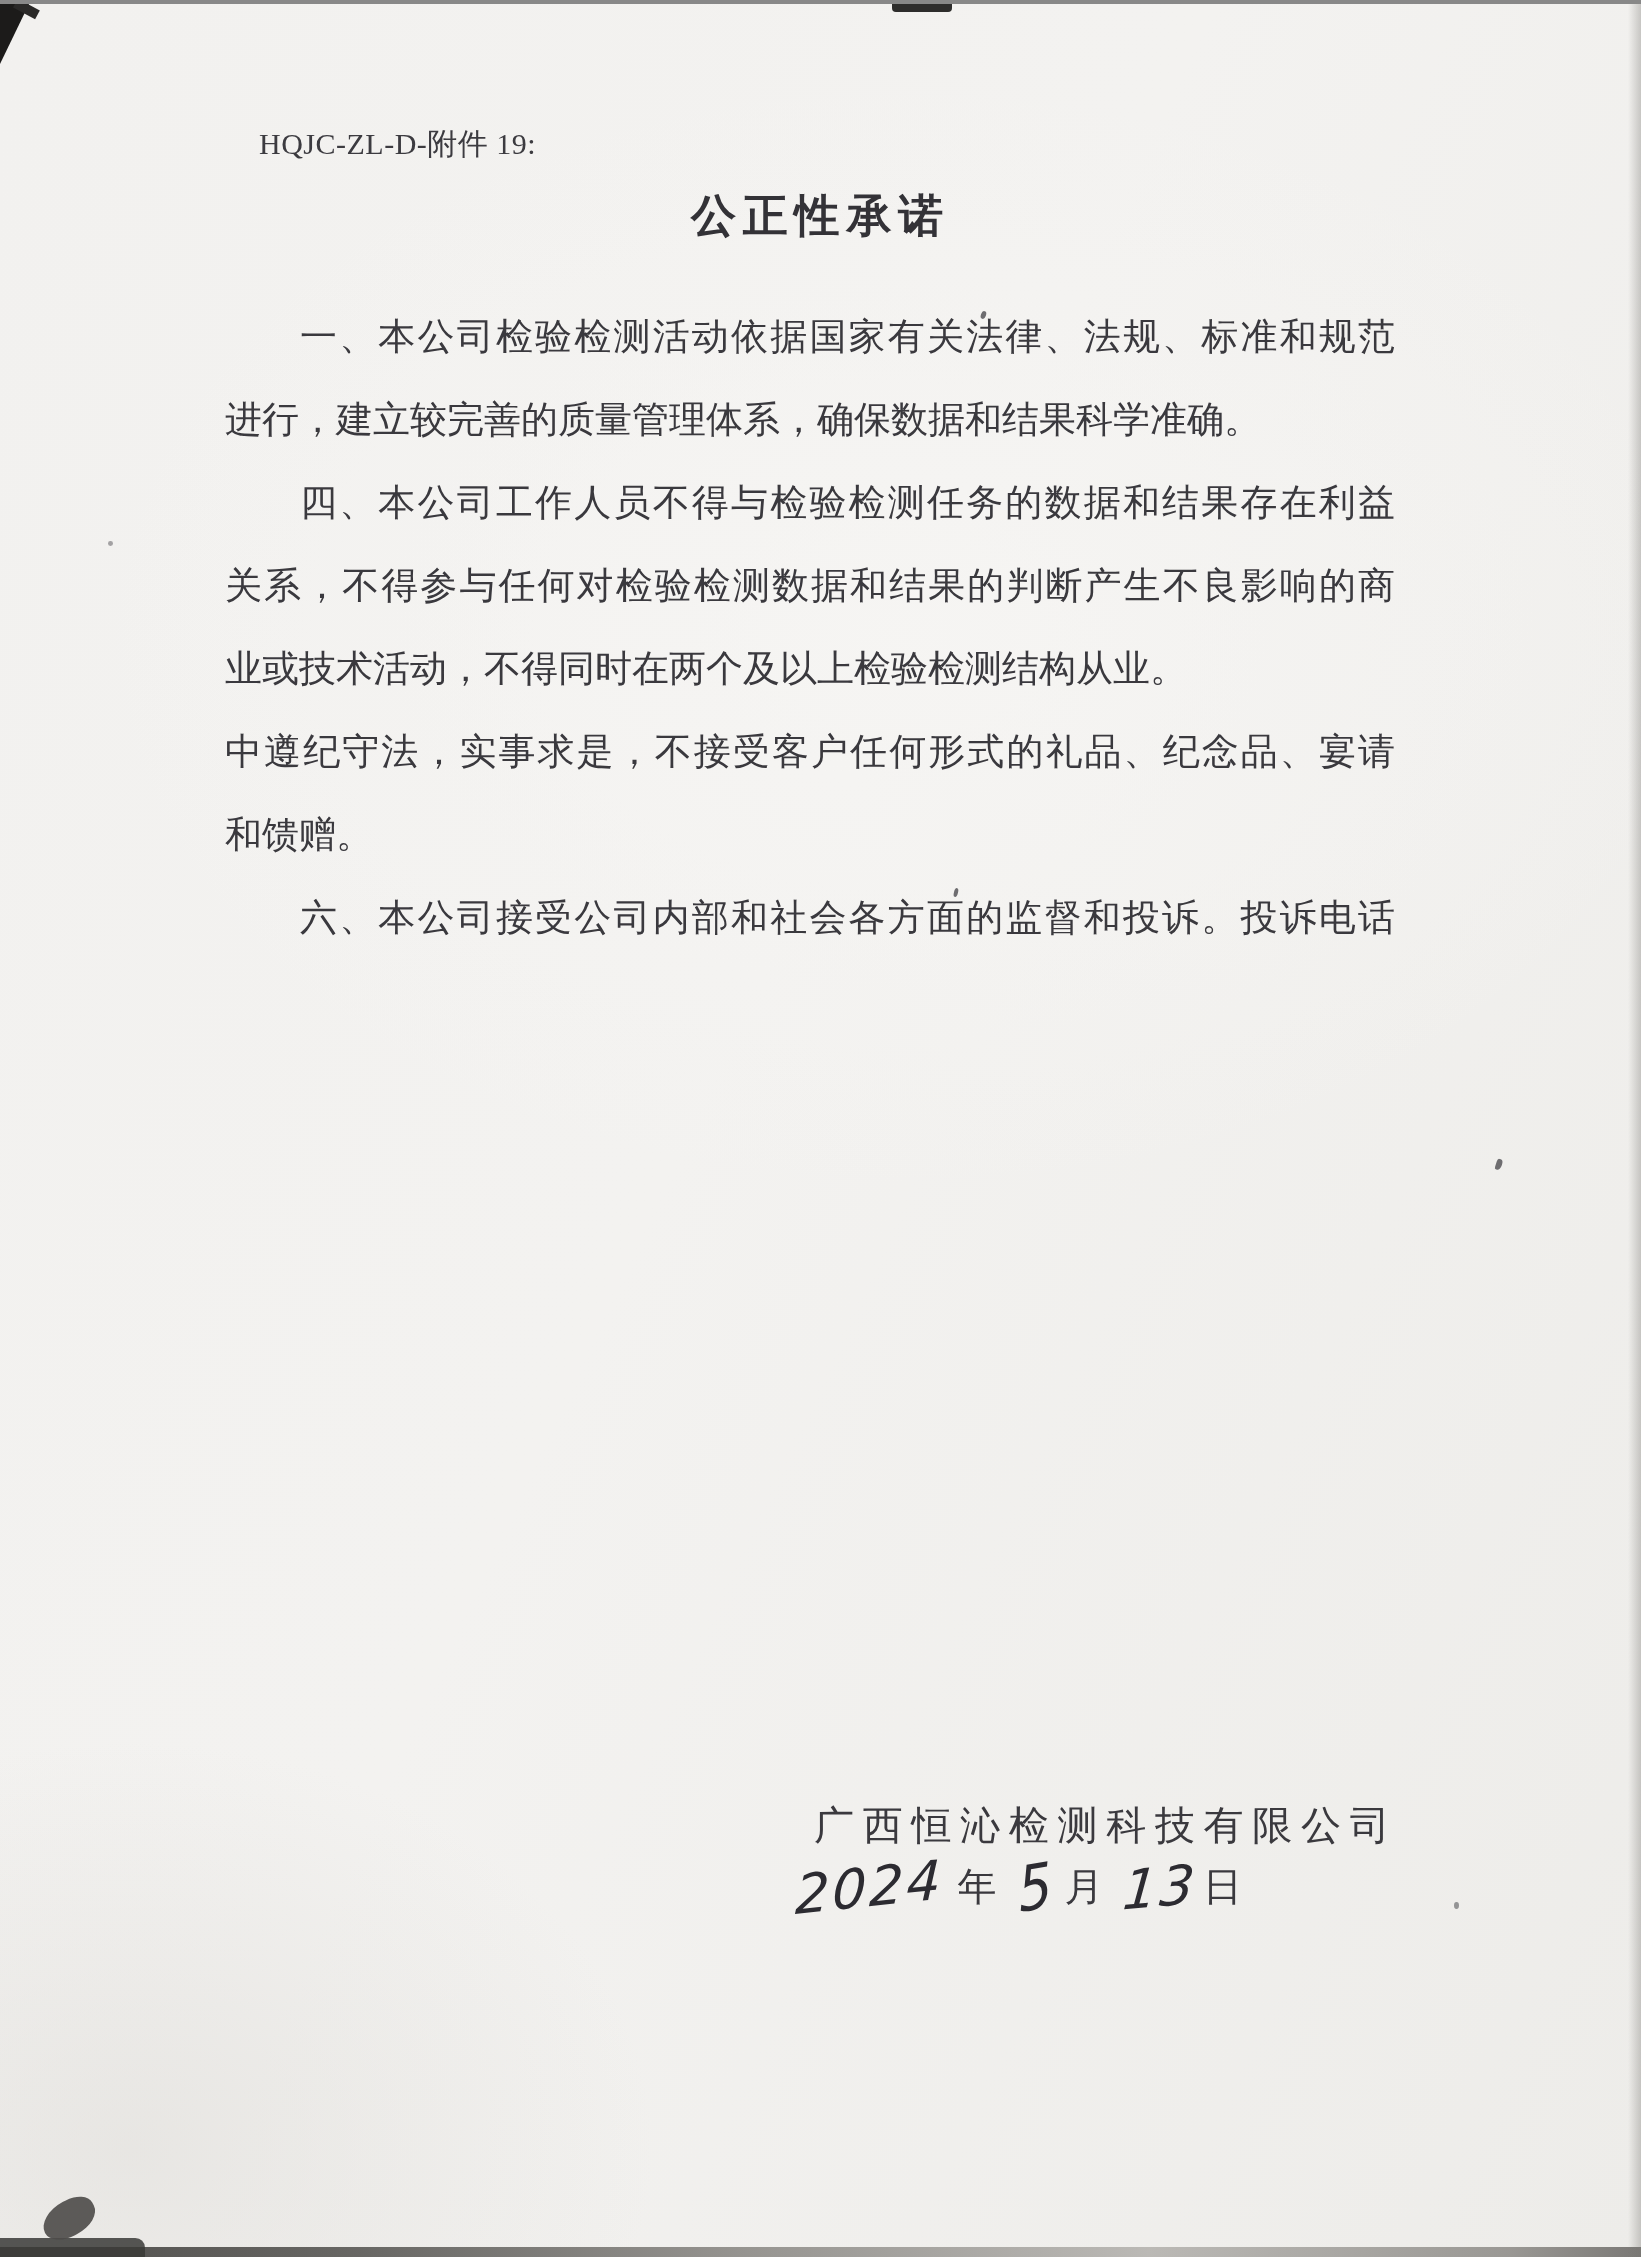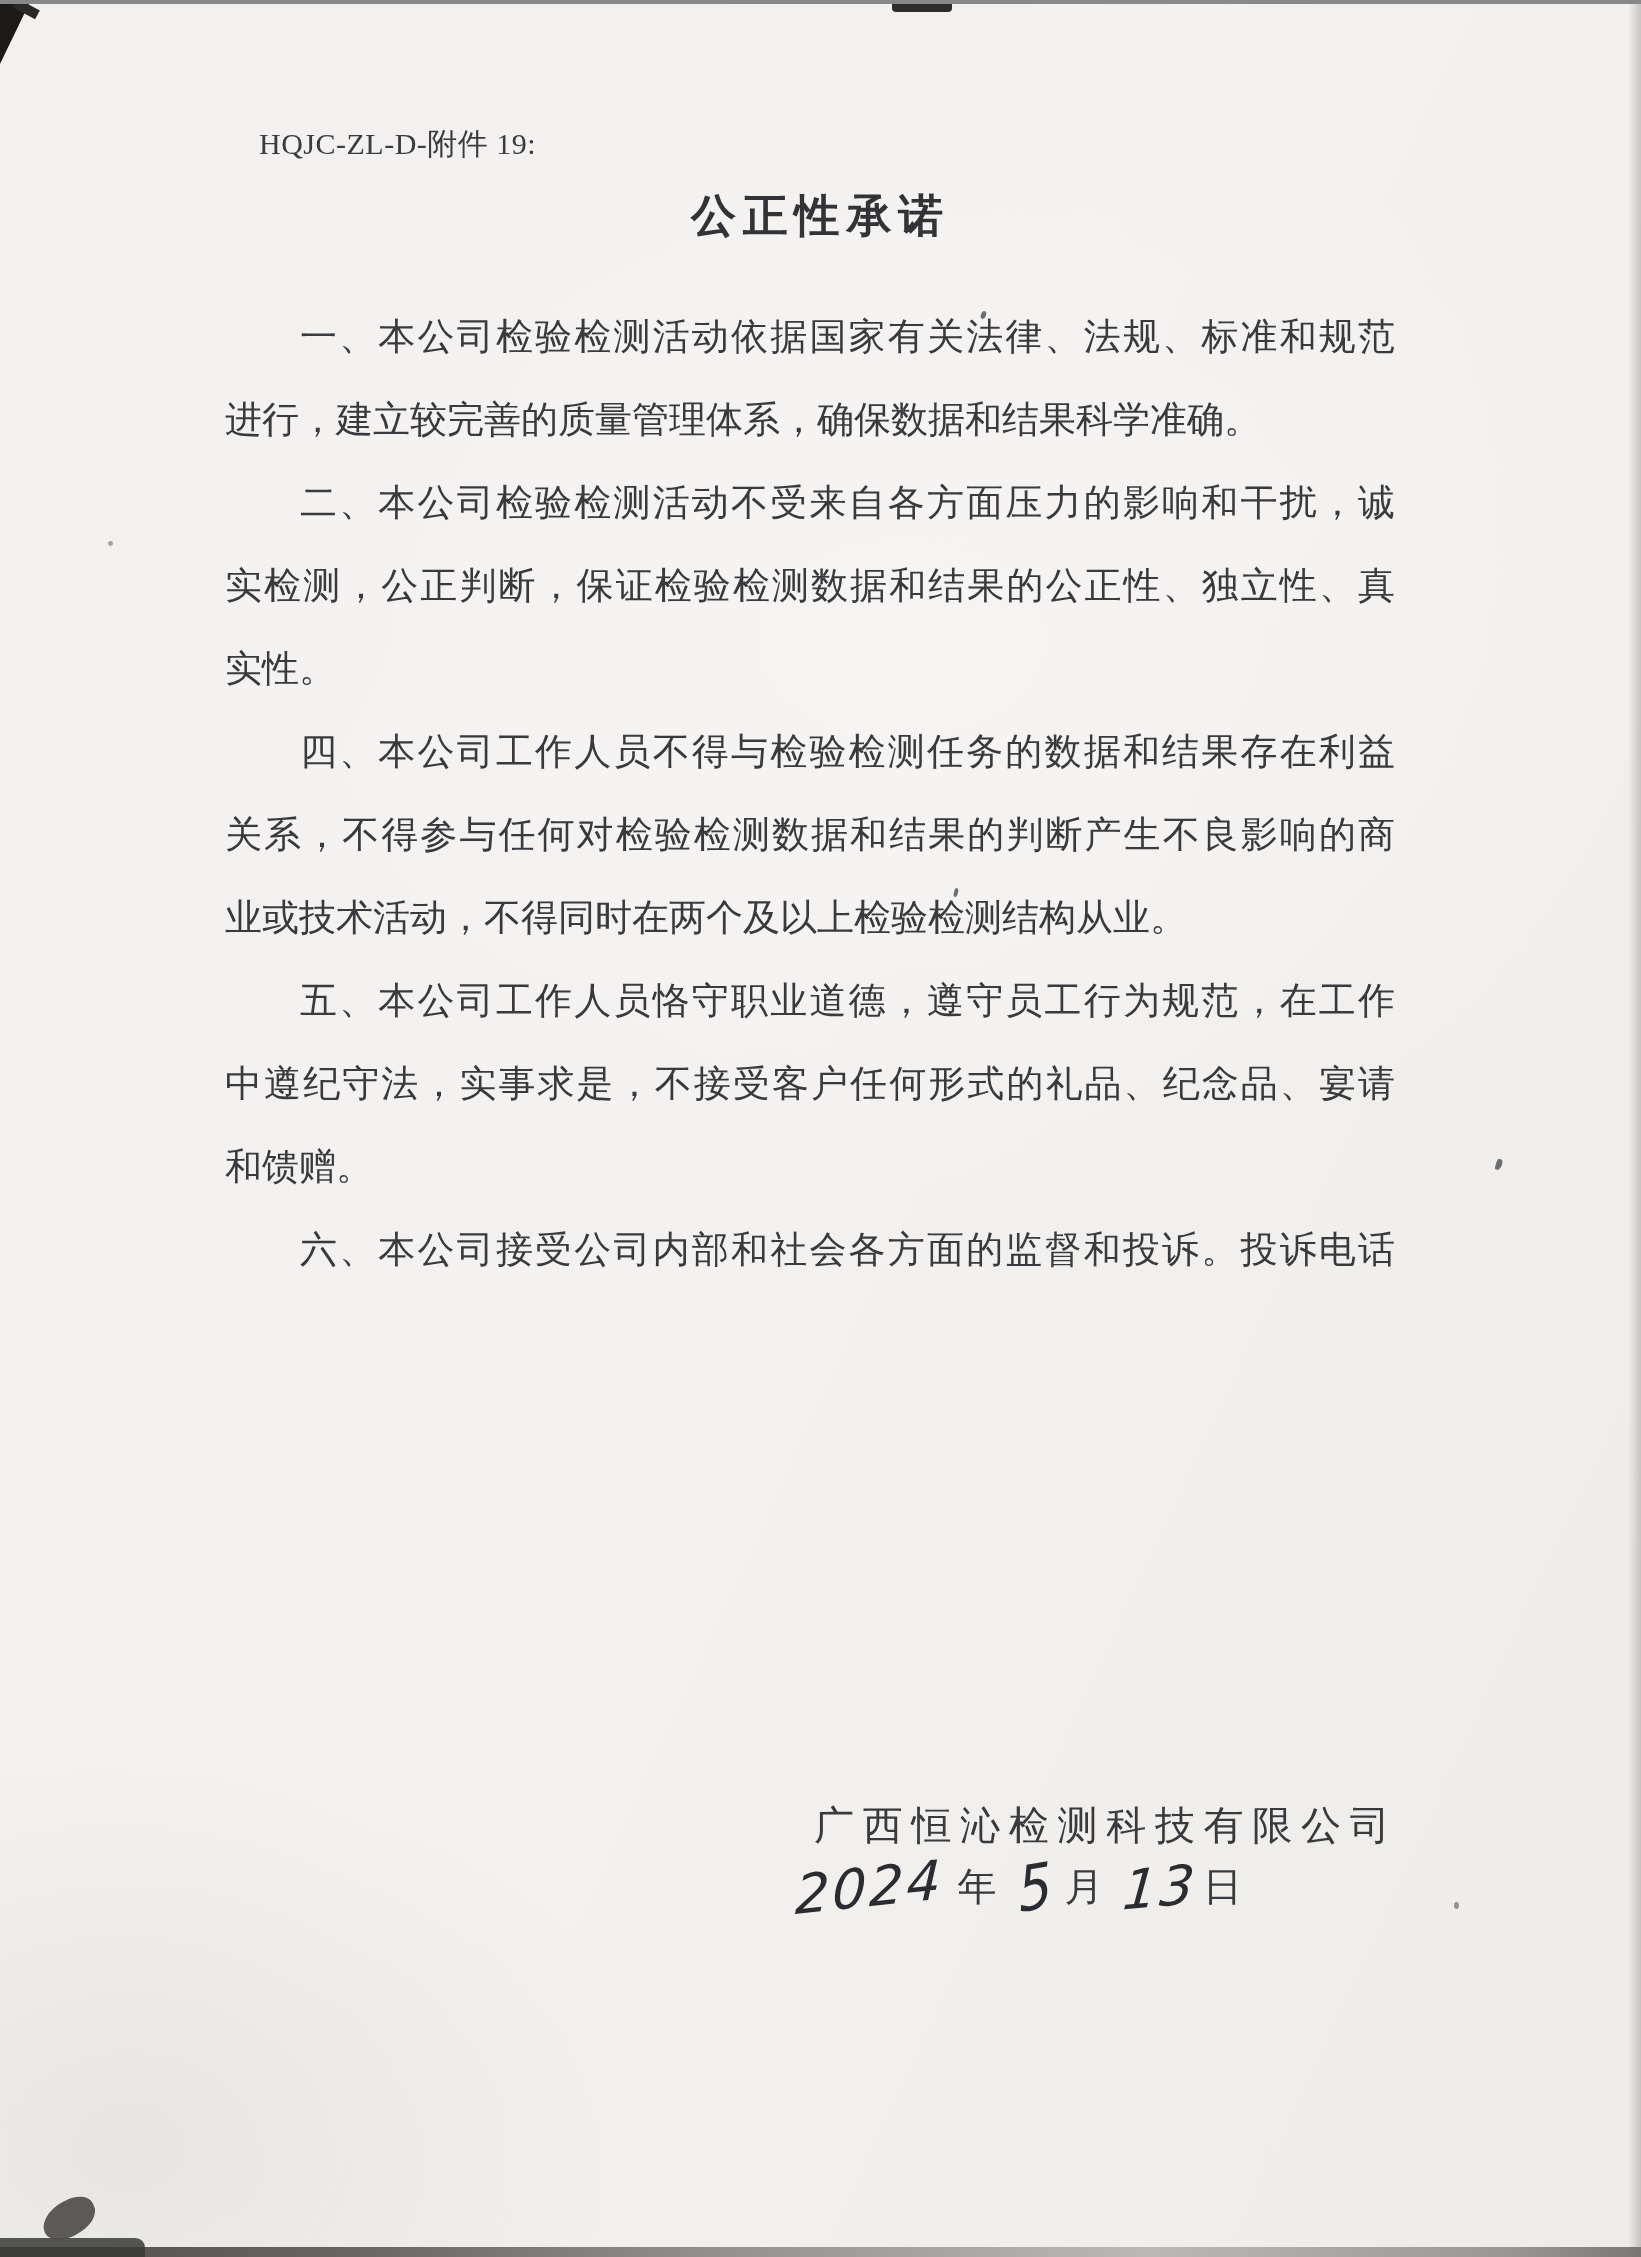--- a/index.html
+++ b/index.html
@@ -102,31 +102,25 @@
   <div class="doc-code">HQJC-ZL-D-附件 19:</div>
 
   <h1 class="doc-title">公正性承诺</h1>
 
   <div class="doc-body">
     <p class="para">
       <span class="line first">一、本公司检验检测活动依据国家有关法律、法规、标准和规范</span>
       <span class="line last">进行，建立较完善的质量管理体系，确保数据和结果科学准确。</span>
     </p>
     <p class="para">
-      <span class="line first">二、本公司检验检测活动不受来自各方面压力的影响和干扰，诚</span>
-      <span class="line">实检测，公正判断，保证检验检测数据和结果的公正性、独立性、真</span>
-      <span class="line last">实性。</span>
-    </p>
-    <p class="para">
       <span class="line first">四、本公司工作人员不得与检验检测任务的数据和结果存在利益</span>
       <span class="line">关系，不得参与任何对检验检测数据和结果的判断产生不良影响的商</span>
       <span class="line last">业或技术活动，不得同时在两个及以上检验检测结构从业。</span>
     </p>
     <p class="para">
-      <span class="line first">五、本公司工作人员恪守职业道德，遵守员工行为规范，在工作</span>
       <span class="line">中遵纪守法，实事求是，不接受客户任何形式的礼品、纪念品、宴请</span>
       <span class="line last">和馈赠。</span>
     </p>
     <p class="para">
       <span class="line first">六、本公司接受公司内部和社会各方面的监督和投诉。投诉电话</span>
     </p>
   </div>
 
 
   <div class="company-name">广西恒沁检测科技有限公司</div>

